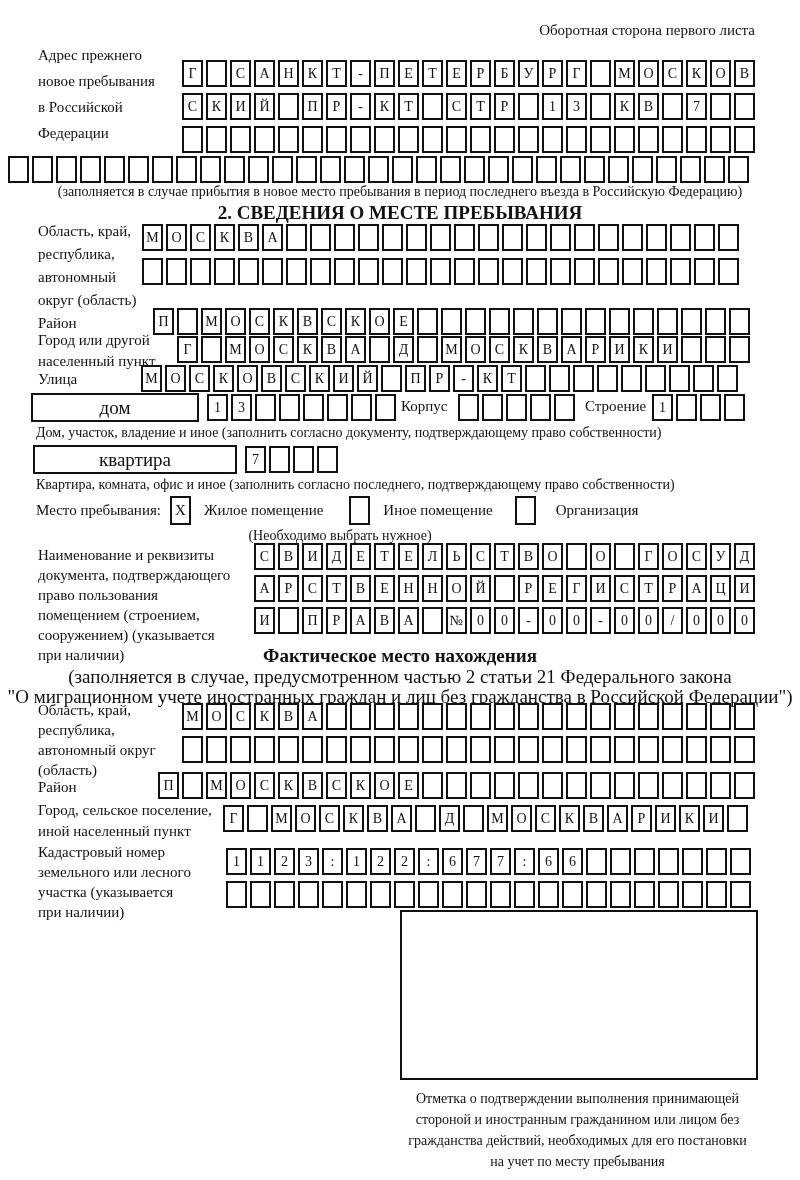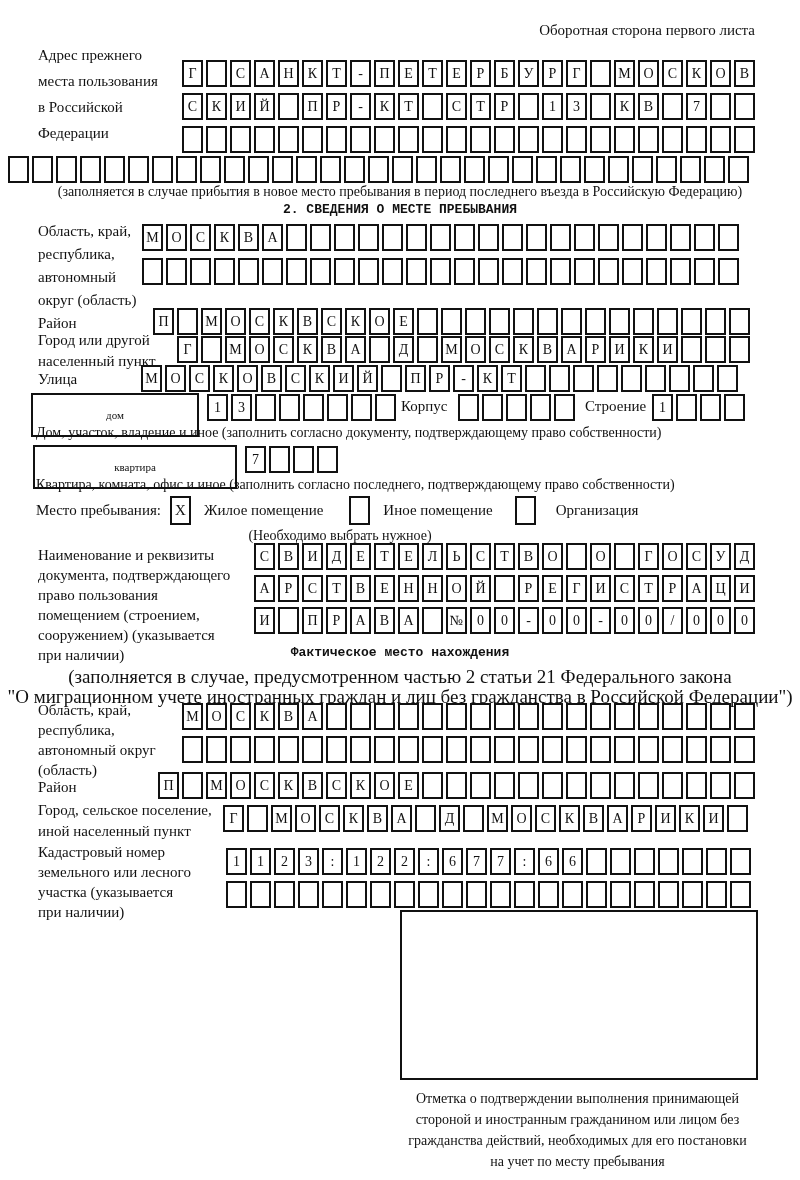--- a/index.html
+++ b/index.html
@@ -7,46 +7,46 @@
         font-family:"Liberation Serif","DejaVu Serif",serif;color:#111;}
   .abs{position:absolute;}
   .lbl{font-size:15px;}
   .lbl .ln{white-space:nowrap;}
   .lh26 .ln{line-height:26px;}
   .lh23 .ln{line-height:23px;}
   .lh21 .ln{line-height:21px;}
   .lh20 .ln{line-height:20px;}
   .cap{font-size:14px;white-space:nowrap;}
   .center{text-align:center;}
-  .title{font-size:13px;font-weight:bold;text-align:center;white-space:nowrap;font-family:Liberation Mono, monospace;}
+  .title{font-size:19px;font-weight:bold;text-align:center;white-space:nowrap;}
   .cellrow{display:flex;}
   .cellcol{display:flex;flex-direction:column;}
   .cell{box-sizing:border-box;flex:0 0 auto;width:21px;height:27px;border:2px solid #111;
         margin-right:3px;display:flex;align-items:center;justify-content:center;
         font-size:14px;overflow:hidden;background:#fff;}
-  .widebox{box-sizing:border-box;border:2px solid #111;height:44px;display:flex;
-           align-items:center;justify-content:center;font-size:11px;background:#fff;}
+  .widebox{box-sizing:border-box;border:2px solid #111;height:29px;display:flex;
+           align-items:center;justify-content:center;font-size:19px;background:#fff;}
   .cb{box-sizing:border-box;width:21px;height:29px;border:2px solid #111;display:flex;
       align-items:center;justify-content:center;font-size:15px;flex:0 0 auto;background:#fff;}
   .stayline{display:flex;align-items:center;font-size:15px;white-space:nowrap;}
   .stampbox{box-sizing:border-box;border:2px solid #111;background:#fff;}
   .notelines .ln{line-height:20px;text-align:center;font-size:19px;}
   .stamplines .ln{line-height:21px;text-align:center;font-size:14px;}
   .hnote{font-size:15px;white-space:nowrap;}
 </style>
 </head>
 <body>
 
 <div class="page">
 
   <div class="abs hnote" style="top:22px;right:45px;">Оборотная сторона первого листа</div>
 
   <div class="abs lbl lh26" style="left:38px;top:42px;">
       <div class="ln">Адрес прежнего</div>
-      <div class="ln">места пользования</div>
+      <div class="ln">новое пребывания</div>
       <div class="ln">в Российской</div>
       <div class="ln">Федерации</div>
     </div>
   <div class="abs cellcol" style="left:182px;top:60px;row-gap:6px;">
     <div class="cellrow">
         <span class="cell">Г</span>
         <span class="cell"></span>
         <span class="cell">С</span>
         <span class="cell">А</span>
         <span class="cell">Н</span>

